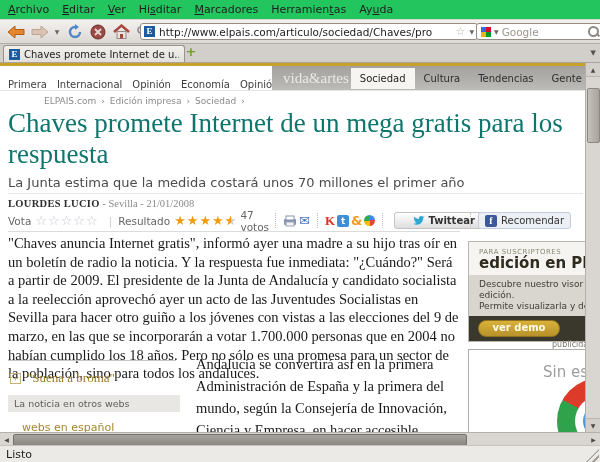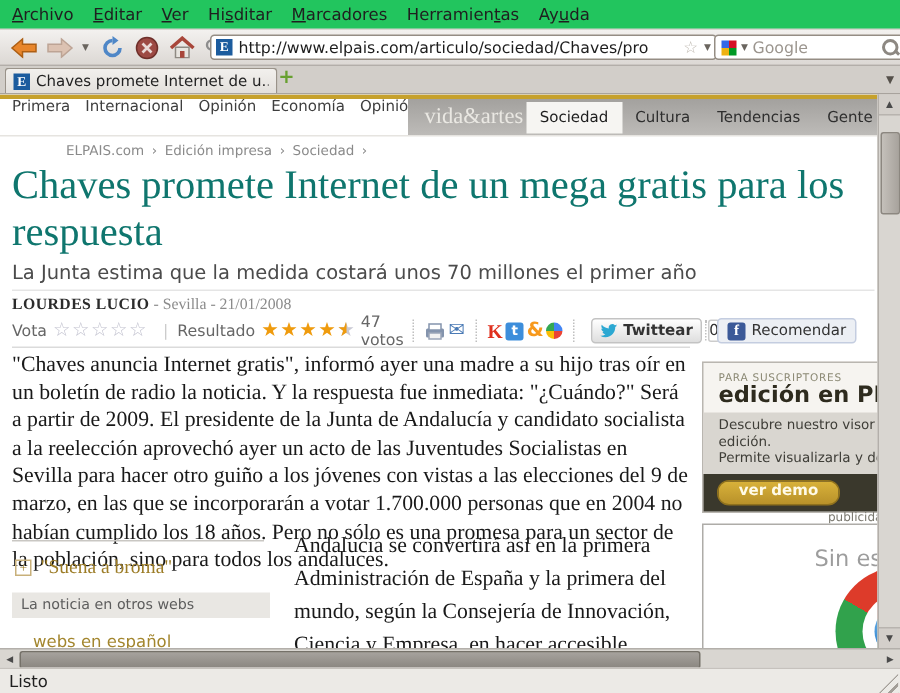--- a/index.html
+++ b/index.html
@@ -35,21 +35,21 @@
   .tabbar{position:absolute;top:44px;left:0;right:0;height:18px;background:#d2cec9;border-bottom:1px solid #a8a39d;}
   .tab{position:absolute;left:3px;top:1px;width:170px;height:16px;background:linear-gradient(#f2f0ed,#e3e0dc);border:1px solid #9a938a;border-bottom:none;border-radius:3px 3px 0 0;display:flex;align-items:center;gap:4px;padding:0 5px;font-size:10px;color:#222;}
   .tab .tab-title{white-space:nowrap;overflow:hidden;}
   .newtab-btn{position:absolute;left:183px;top:1px;width:16px;height:15px;color:#67a02f;font-size:13px;font-weight:bold;text-align:center;line-height:14px;}
   .tablist-btn{position:absolute;right:4px;top:5px;font-size:7px;color:#55504a;}
 
   
   .viewport{position:absolute;top:63px;left:0;width:585px;height:369px;background:#fff;overflow:hidden;}
   .goldline{position:absolute;top:0;left:0;width:100%;height:3px;background:#c6a12c;}
   .site-nav{position:absolute;top:3px;left:0;width:100%;height:24px;background:#fff;border-bottom:1px solid #e6e4e0;}
-  .site-links{position:absolute;left:8px;top:0;height:24px;display:flex;align-items:flex-start;gap:10px;font-size:10px;color:#3e3e3e;white-space:nowrap;}
+  .site-links{position:absolute;left:8px;top:0;height:24px;display:flex;align-items:flex-end;gap:10px;font-size:10px;color:#3e3e3e;white-space:nowrap;}
   .band{position:absolute;left:272px;top:0;right:0;height:24px;background:linear-gradient(#a3a19e,#bdbbb8);display:flex;align-items:center;white-space:nowrap;overflow:hidden;}
   .band-title{font-family:Liberation Serif, serif;font-size:15px;color:#eae8e3;padding:0 2px 0 11px;}
   .band-tab{font-size:10px;color:#2e2e2e;padding:5px 9px;}
   .band-tab.active{background:#f6f5f2;color:#1d1d1d;}
 
   .breadcrumb{position:absolute;top:33px;left:8px;display:flex;gap:5px;font-size:9px;color:#8a8a8a;padding-left:36px;}
   .breadcrumb .crumb{cursor:default;}
 
   .headline{position:absolute;top:45px;left:8px;width:578px;font-family:"Liberation Serif","DejaVu Serif",serif;font-size:27px;line-height:31px;color:#0f766e;}
   .subhead{position:absolute;top:112px;left:8px;width:560px;font-size:13px;color:#4b4b4b;}
@@ -63,21 +63,21 @@
   .half-star{position:relative;display:inline-block;font-size:13px;color:#c9c9d4;margin-right:4px;}
   .half-star .fill{position:absolute;left:0;top:0;width:55%;overflow:hidden;color:#ef9b0d;}
   .vsep{color:#ccc;margin:0 6px;}
   .dotsep{border-left:1px dotted #bfbfbf;height:15px;margin:0 6px;}
   .share-ic{display:flex;align-items:center;justify-content:center;width:15px;height:14px;margin:0 1px;}
   .ic-mail{font-size:13px;color:#4a7ab5;line-height:13px;}
   .ic-wikio{font-family:"Liberation Serif",serif;font-weight:bold;font-size:13px;color:#e0301e;}
   .ic-tuenti{width:12px;height:12px;background:#3d8edb;border-radius:2px;color:#fff;font-size:9px;font-weight:bold;text-align:center;line-height:12px;}
   .ic-meneame{font-weight:bold;font-size:13px;color:#f7991c;}
   .ic-ball{width:11px;height:11px;border-radius:50%;background:conic-gradient(#4285f4 0 25%,#ea4335 0 50%,#fbbc05 0 75%,#34a853 0);}
-  .tweet-btn{display:flex;align-items:center;gap:3px;height:15px;padding:0 5px;background:linear-gradient(#fff,#dedede);border:1px solid #c3c3c3;border-radius:3px;font-size:10px;font-weight:bold;color:#333;margin-left:5px;}
+  .tweet-btn{display:flex;align-items:center;gap:3px;height:15px;padding:0 18px;background:linear-gradient(#fff,#dedede);border:1px solid #c3c3c3;border-radius:3px;font-size:10px;font-weight:bold;color:#333;margin-left:5px;}
   .tweet-count{width:18px;height:13px;background:#fff;border:1px solid #ccc;border-radius:2px;font-size:10px;color:#333;text-align:center;line-height:13px;margin-left:4px;}
   .fb-btn{position:absolute;top:149px;left:478px;display:flex;align-items:center;gap:4px;height:15px;padding:0 6px;background:#eceff4;border:1px solid #c4cde0;border-radius:3px;font-size:10px;color:#333;}
   .fb-f{width:12px;height:12px;background:#3b5998;color:#fff;font-family:"Liberation Serif",serif;font-weight:bold;font-size:10px;text-align:center;line-height:12px;border-radius:2px;}
   .fb-dotsep{position:absolute;top:150px;left:470px;border-left:1px dotted #bfbfbf;height:14px;}
 
   .para1{position:absolute;top:171px;left:8px;width:452px;font-family:"Liberation Serif","DejaVu Serif",serif;font-size:14.5px;line-height:18.6px;color:#191919;}
   .para2{position:absolute;top:290px;left:196px;width:266px;font-family:"Liberation Serif","DejaVu Serif",serif;font-size:14.5px;line-height:22px;color:#191919;}
 
   .leftcol-rule{position:absolute;top:297px;left:8px;width:168px;border-top:1px solid #c9c7c3;}
   .related{position:absolute;top:307px;left:10px;display:flex;align-items:center;gap:6px;font-family:"Liberation Serif",serif;font-size:13px;color:#9c7c26;}

